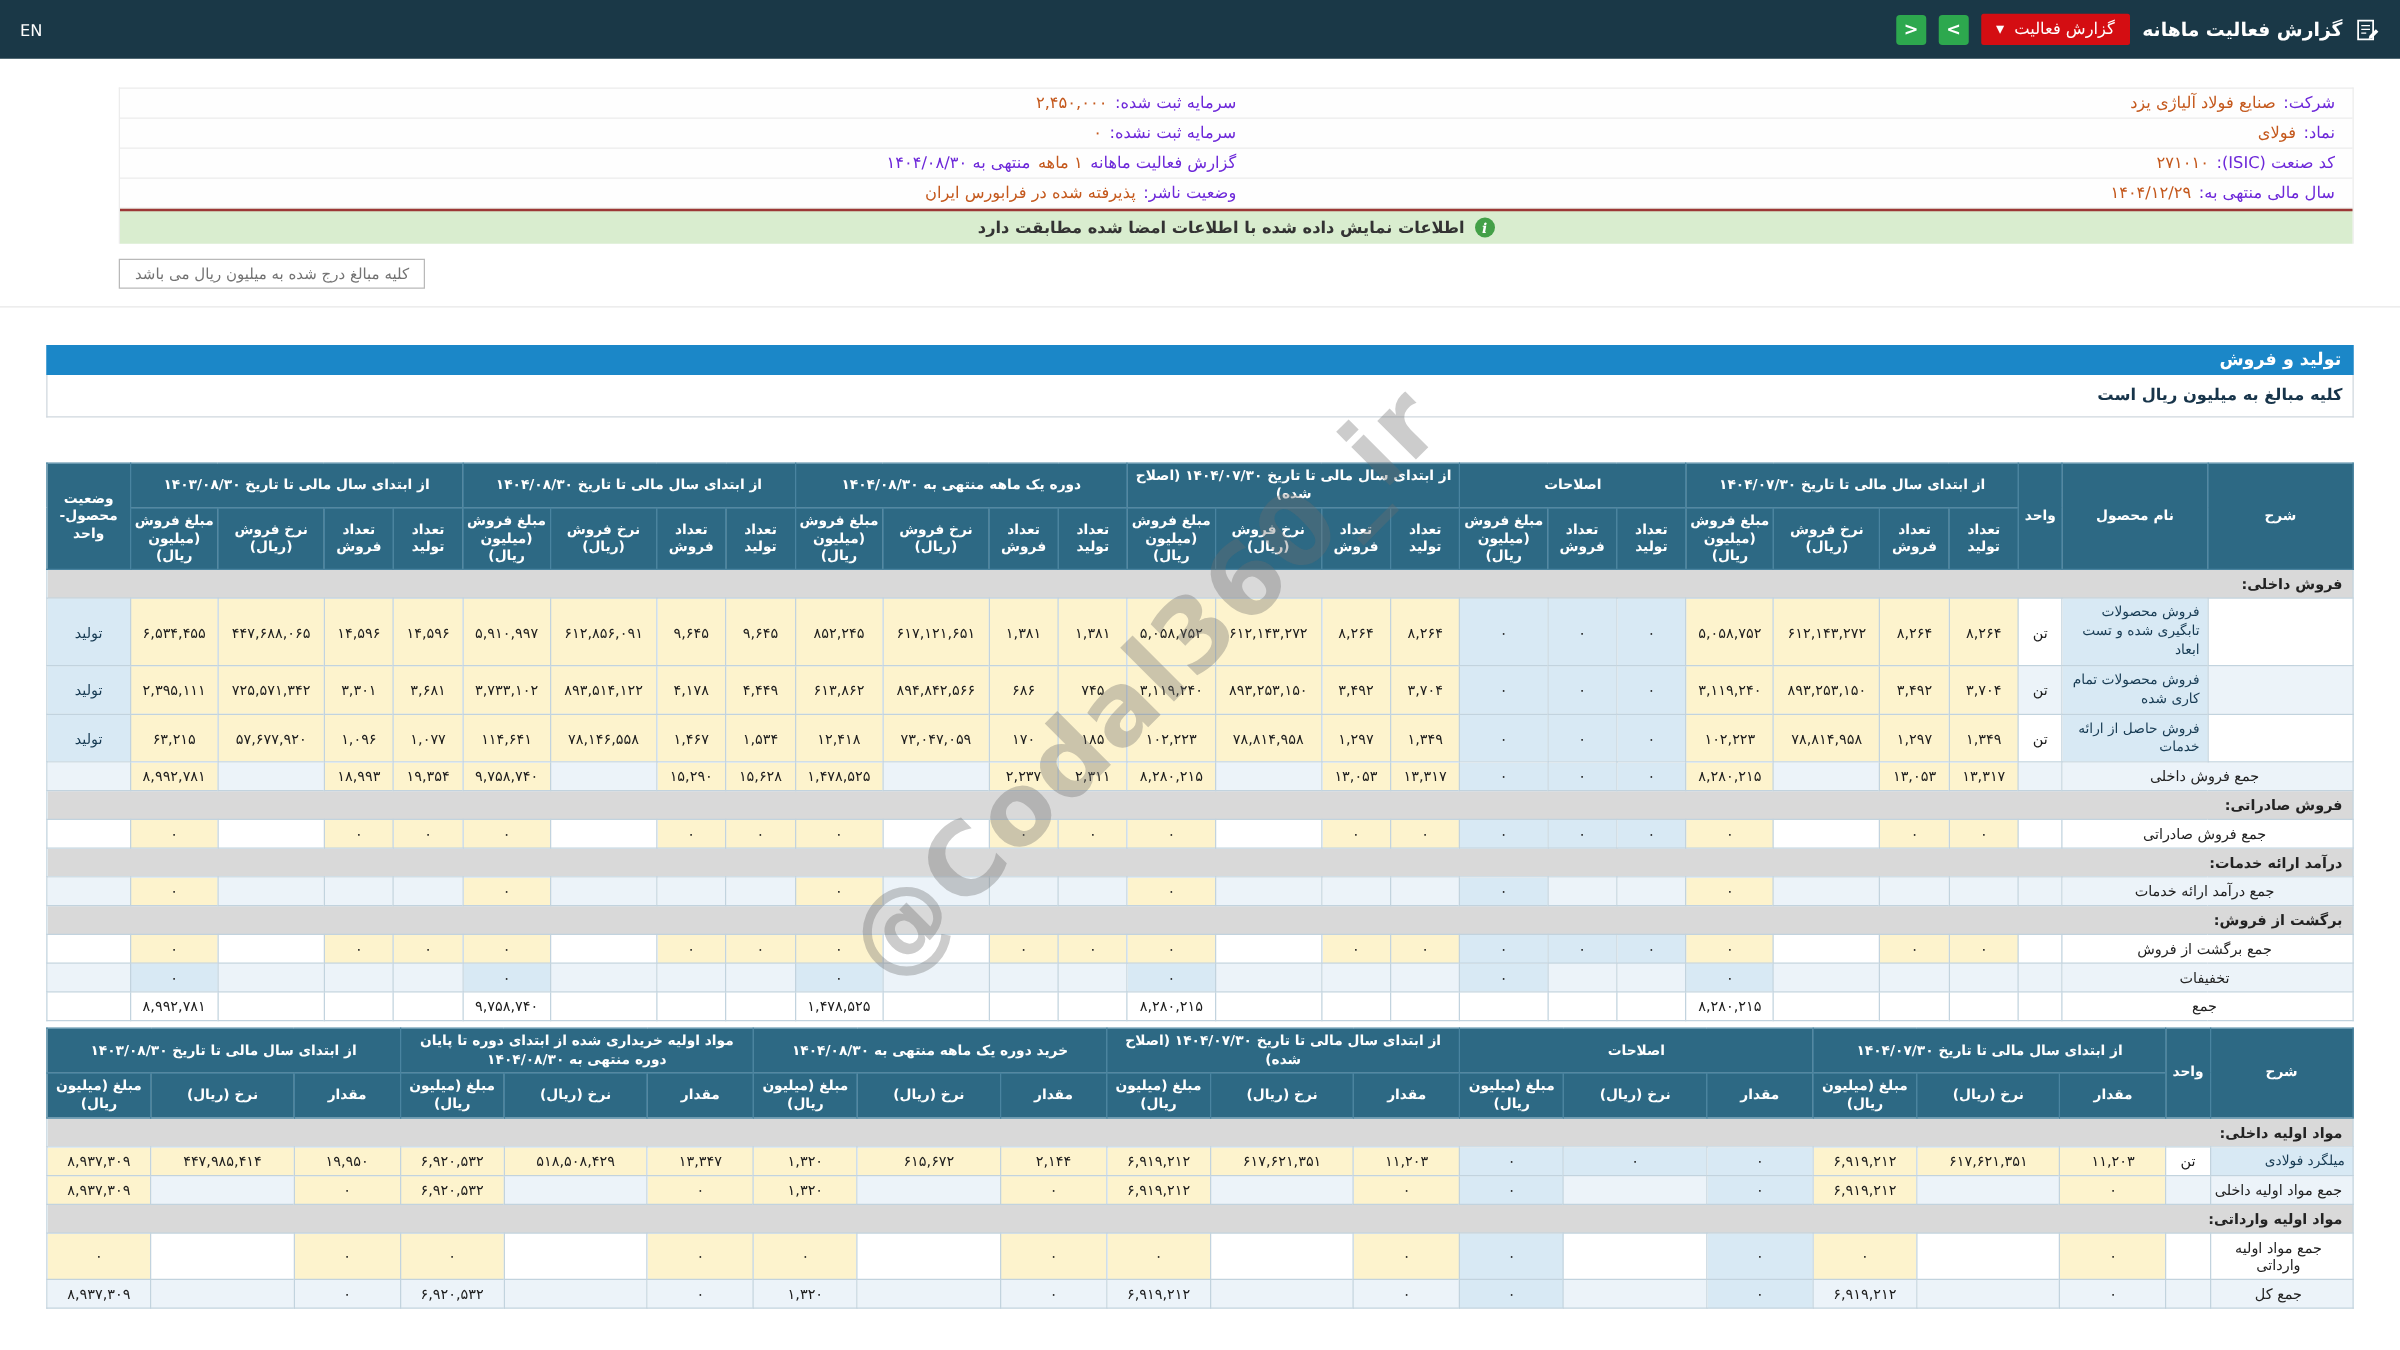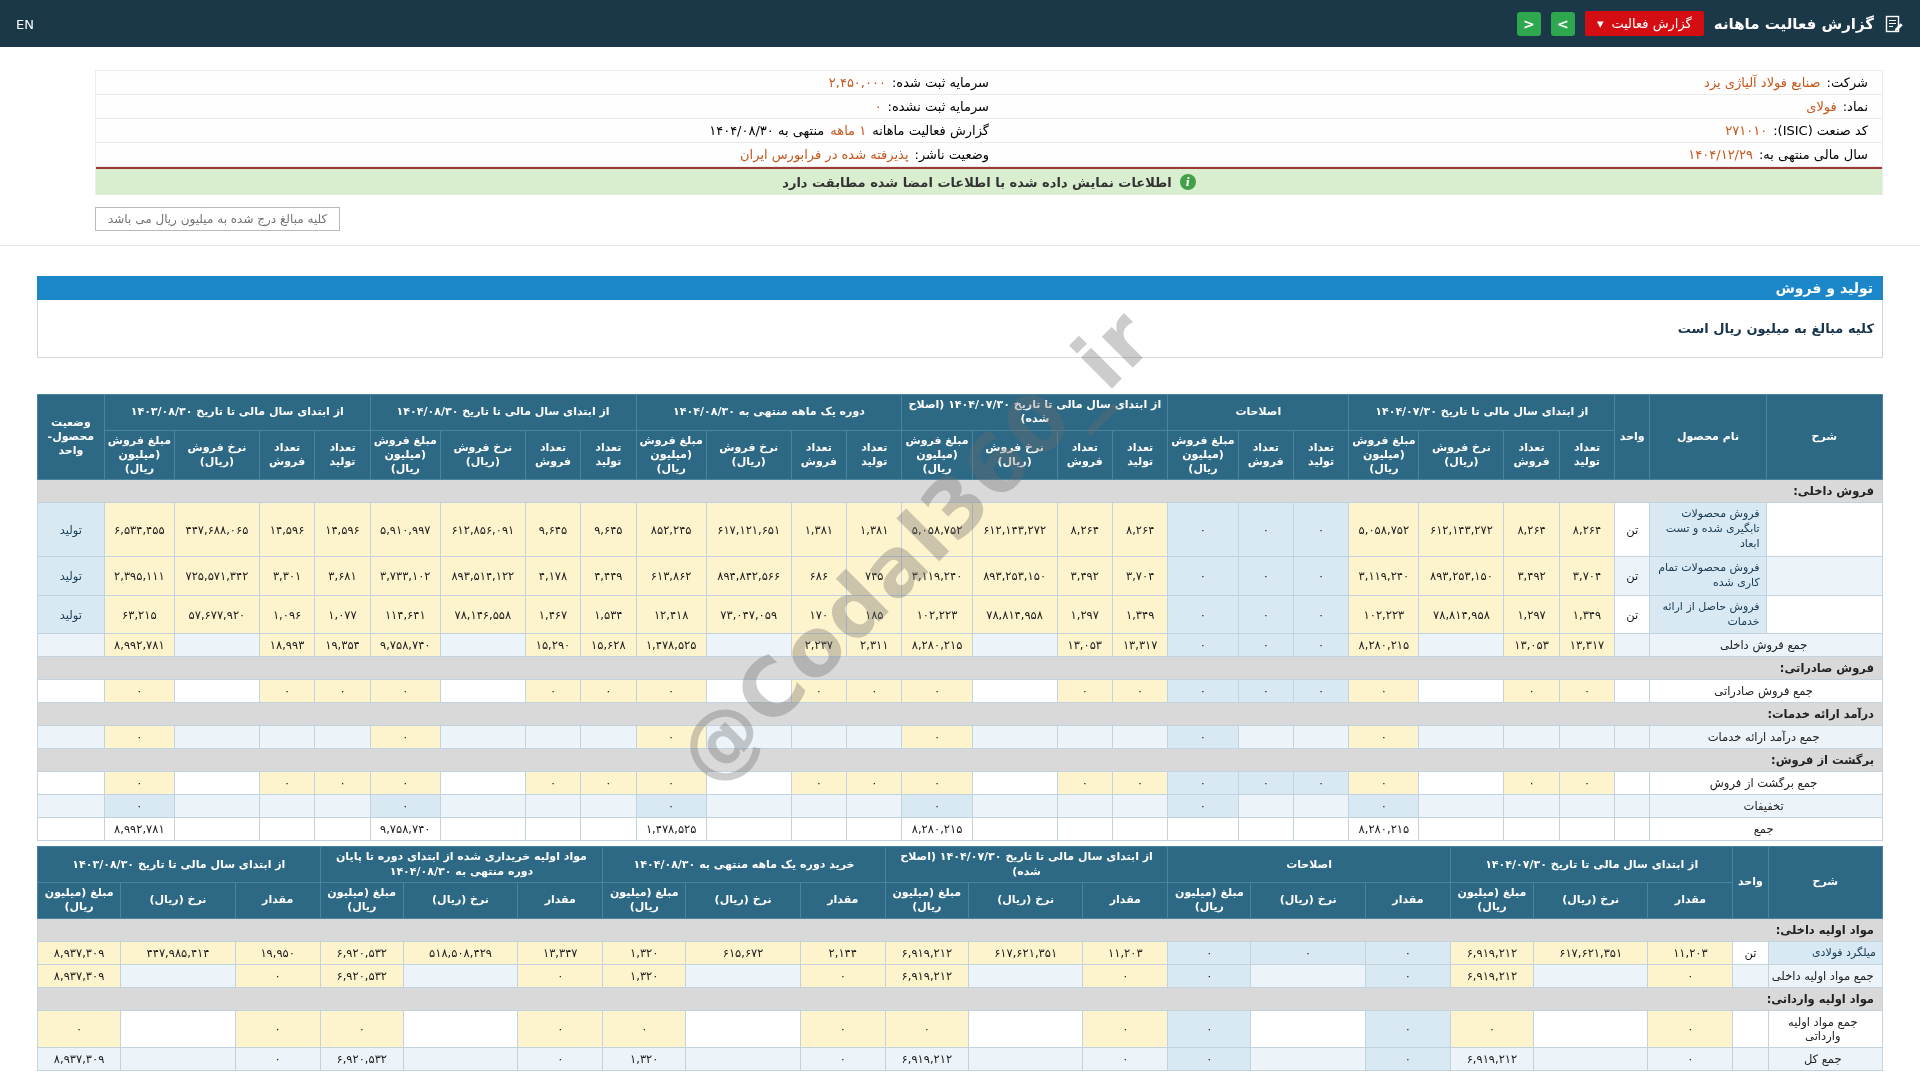--- a/index.html
+++ b/index.html
@@ -19,42 +19,42 @@
   .btn-nav { width: 24px; height: 24px; background: #2da84e; color: #fff; border: none;
     border-radius: 3px; font-weight: bold; font-size: 14px; display: flex;
     align-items: center; justify-content: center; cursor: pointer; font-family: inherit; }
   .tb-lang { color: #fff; font-size: 13px; cursor: pointer; margin-top: 48px; }
 
   
   .info-card { margin: 23px 37px 0 95px; background: #fefefe; border: 1px solid #ececec; border-bottom: none; }
   .info-row { display: grid; grid-template-columns: 1fr 1fr; padding: 4px 14px;
     border-bottom: 1px solid #ebebeb; font-size: 13px; min-height: 23px; align-items: center; }
   .info-cell { display: flex; gap: 6px; align-items: baseline; flex-wrap: wrap; }
-  .info-label { color: #000000; }
+  .info-label { color: #6d28d9; }
   .info-value { color: #c4581c; }
   .notice-bar { border-top: 2px solid #9c3836; background: #d9edcf; color: #333;
     font-size: 13px; font-weight: bold; height: 28px; display: flex; align-items: center;
     justify-content: center; gap: 8px; }
   .info-icon { width: 16px; height: 16px; border-radius: 50%; background: #43a047; color: #fff;
     font-size: 11px; font-weight: bold; font-style: italic; display: flex; align-items: center;
     justify-content: center; font-family: "DejaVu Serif", serif; }
 
   .amounts-wrap { margin: 12px 37px 0 95px; text-align: left; }
   .amounts-box { display: inline-block; border: 1px solid #b9b9b9; background: #fff;
     color: #737373; font-size: 12px; padding: 4px 12px; }
   .page-divider { margin-top: 14px; border-bottom: 1px solid #e7e7e7; }
 
   
   .main { margin: 0 37px; }
   .section-bar { background: #1b87c8; color: #fff; font-weight: bold; font-size: 14px;
     padding: 4px 10px; }
   .bar-sales { margin-top: 30px; }
   .bar-materials { margin-top: 22px; }
   .caption-row { border: 1px solid #cfd8de; border-top: none; background: #fff;
-    color: #17344a; font-weight: bold; font-size: 13px; padding: 21px 8px; }
+    color: #17344a; font-weight: bold; font-size: 13px; padding: 9px 8px; }
   .table-gap { height: 36px; }
   .table-gap-sm { height: 5px; }
 
   
   table.rpt { width: 100%; border-collapse: collapse; table-layout: fixed; font-size: 11.5px; }
   .rpt th { background: #2d6984; color: #fff; font-weight: bold; border: 1px solid #4a84a0;
     padding: 3px 2px; text-align: center; vertical-align: middle; line-height: 1.3; font-size: 11px; }
   .rpt td { border: 1px solid #c2d3de; padding: 4px 3px; text-align: center;
     vertical-align: middle; color: #1c1c1c; overflow: hidden; }
   tr.row-odd { background: #ffffff; }

